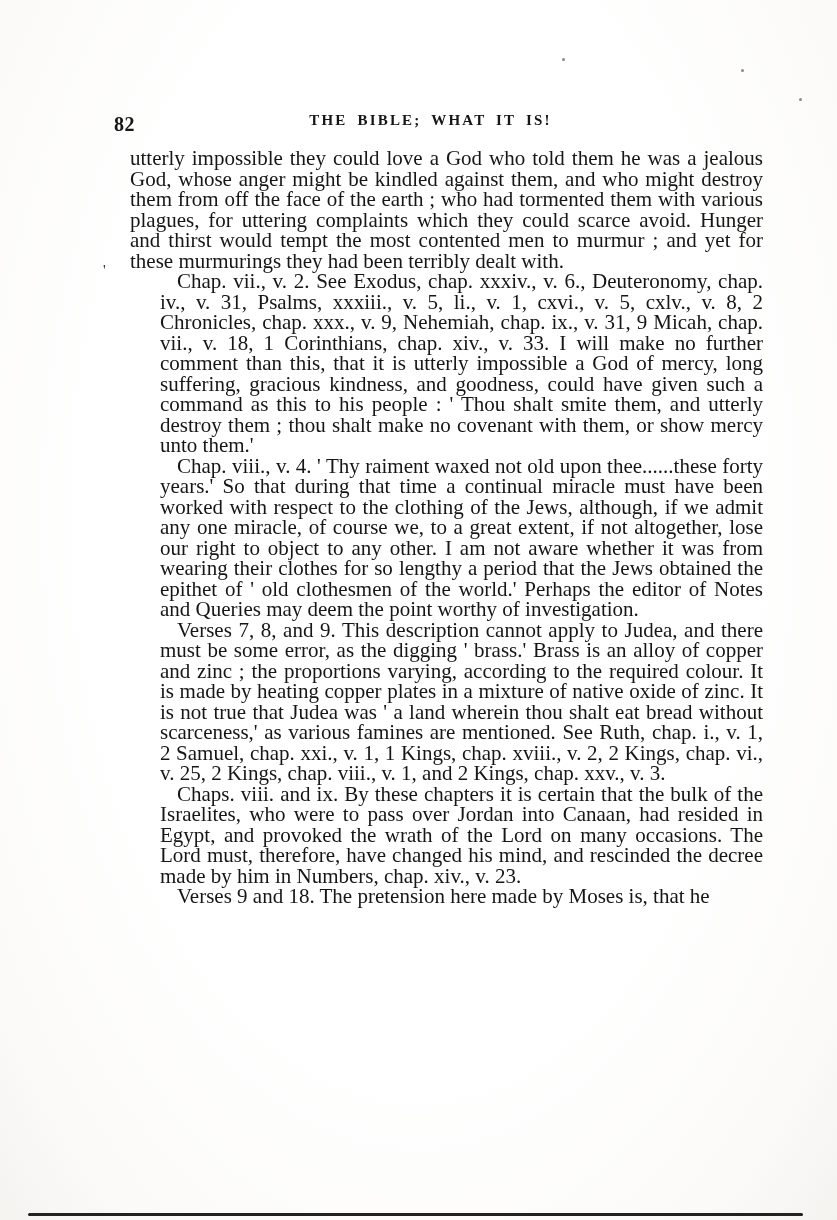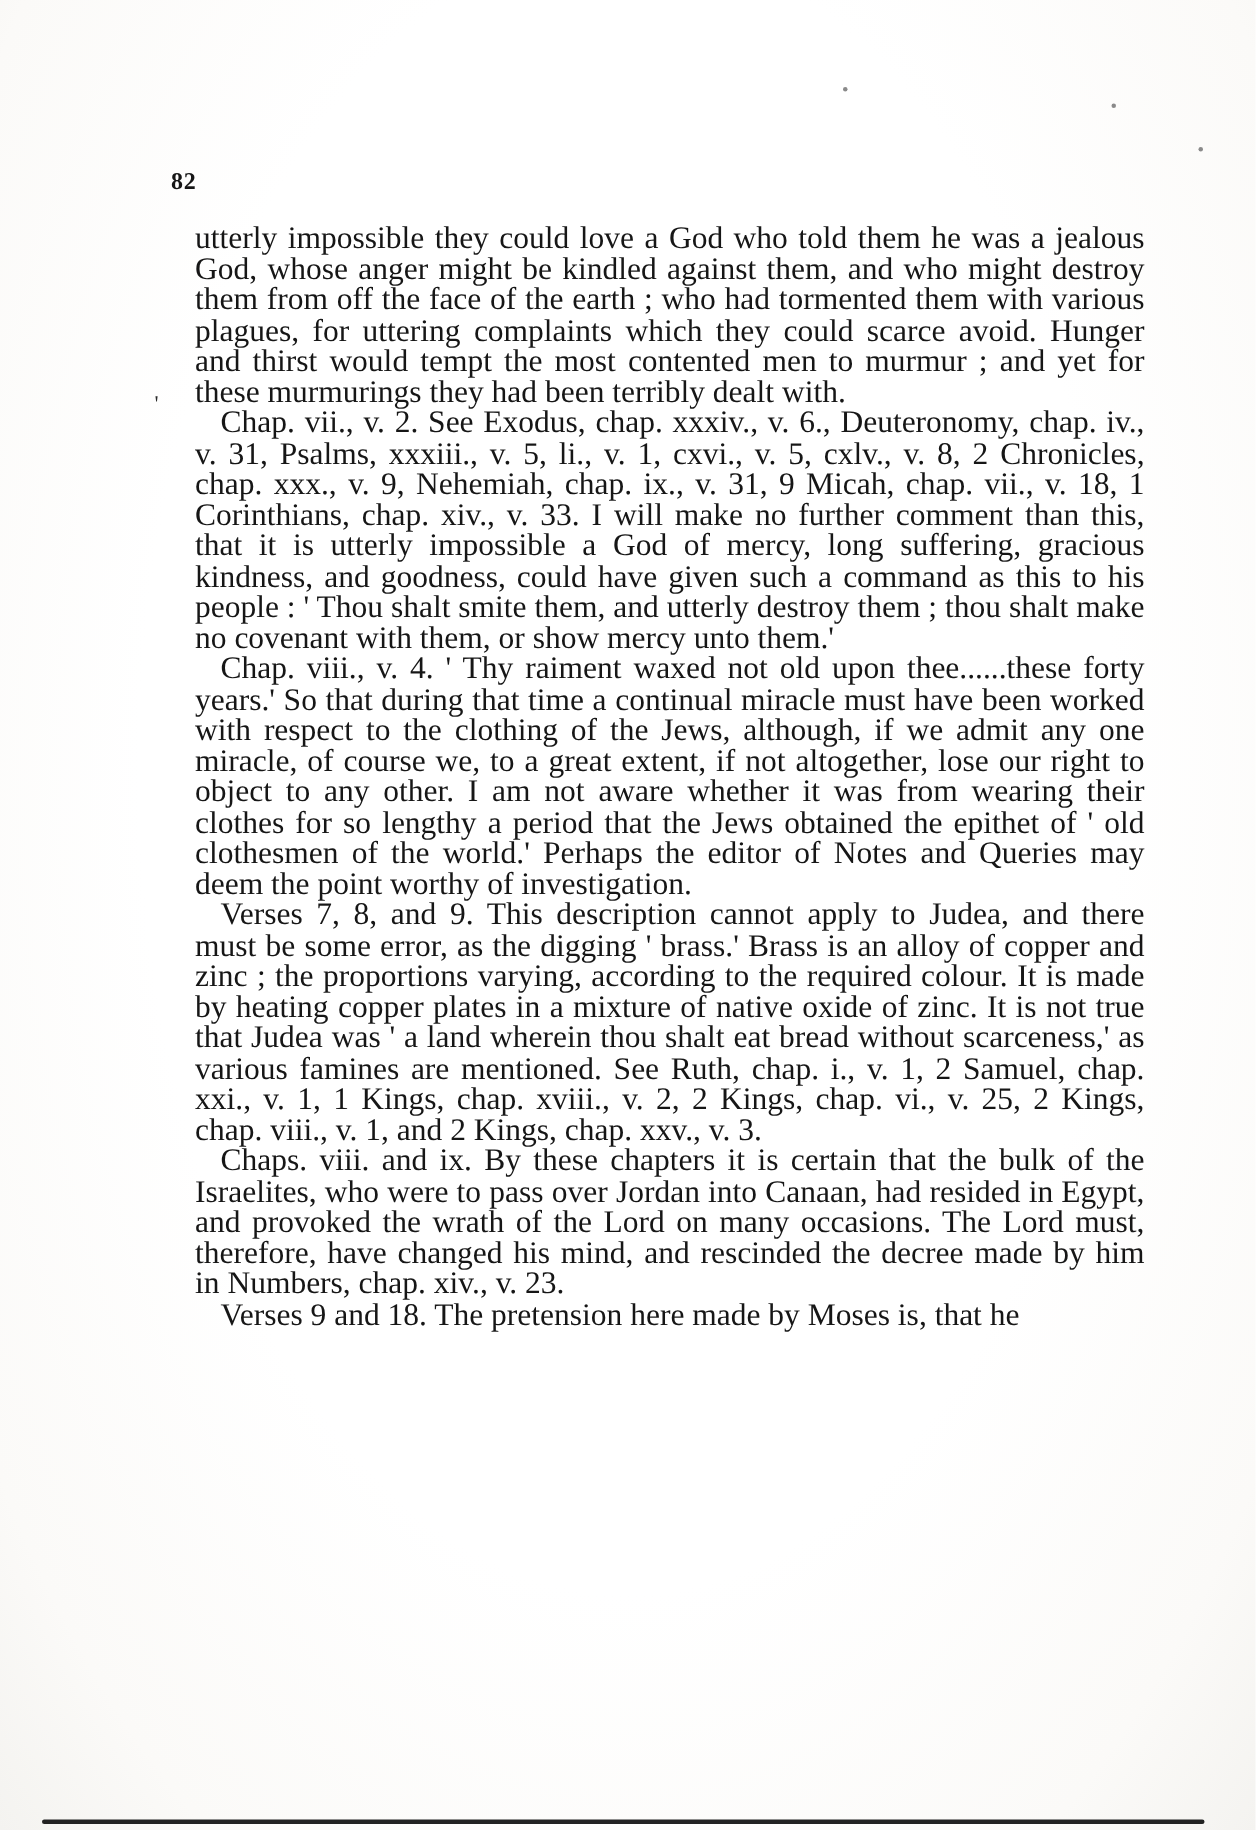--- a/index.html
+++ b/index.html
@@ -24,21 +24,21 @@
     position: absolute;
     top: 112px;
     left: 114px;
     width: 633px;
     height: 22px;
   }
   .page-number {
     position: absolute;
     left: 0;
     top: 1px;
-    font-size: 16px;
+    font-size: 20px;
     font-weight: bold;
     letter-spacing: 0.5px;
   }
   .header-title {
     position: absolute;
     left: 0;
     right: 0;
     top: 0;
     text-align: center;
     font-size: 15px;
@@ -54,20 +54,21 @@
     font-size: 21px;
     line-height: 20.5px;
     text-align: justify;
   }
   .para {
     margin: 0;
     padding: 0;
   }
   .para.indent {
     text-indent: 17px;
+    margin-left: 30px;
   }
   .italic {
   }
   .stray-mark {
     position: absolute;
     left: 103px;
     top: 262px;
     font-size: 15px;
     color: #2a2a2a;
   }
@@ -91,20 +92,21 @@
   .speck-2 { left: 741px; top: 69px; }
   .speck-3 { left: 799px; top: 98px; }
 </style>
 </head>
 <body>
 
 <div class="scan-page">
 
   <div class="running-header">
     <span class="page-number">82</span>
+    <span class="header-title">THE BIBLE; WHAT IT IS!</span>
   </div>
 
   <div class="page-body">
       <p class="para"><span class="">utterly impossible they could love a God who told them he was a jealous God, whose anger might be kindled against them, and who might destroy them from off the face of the earth ; who had tormented them with various plagues, for uttering complaints which they could scarce avoid. Hunger and thirst would tempt the most contented men to murmur ; and yet for these murmurings they had been terribly dealt with.</span></p>
       <p class="para indent"><span class="">Chap. vii., v. 2. See Exodus, chap. xxxiv., v. 6., Deuteronomy, chap. iv., v. 31, Psalms, xxxiii., v. 5, li., v. 1, cxvi., v. 5, cxlv., v. 8, 2 Chronicles, chap. xxx., v. 9, Nehemiah, chap. ix., v. 31, 9 Micah, chap. vii., v. 18, 1 Corinthians, chap. xiv., v. 33. I will make no further comment than this, that it is utterly impossible a God of mercy, long suffering, gracious kindness, and goodness, could have given such a command as this to his people : ' Thou shalt smite them, and utterly destroy them ; thou shalt make no covenant with them, or show mercy unto them.'</span></p>
       <p class="para indent"><span class="">Chap. viii., v. 4. ' Thy raiment waxed not old upon thee......these forty years.' So that during that time a continual miracle must have been worked with respect to the clothing of the Jews, although, if we admit any one miracle, of course we, to a great extent, if not altogether, lose our right to object to any other. I am not aware whether it was from wearing their clothes for so lengthy a period that the Jews obtained the epithet of ' old clothesmen of the world.' Perhaps the editor of </span><span class="italic">Notes and Queries</span><span class=""> may deem the point worthy of investigation.</span></p>
       <p class="para indent"><span class="">Verses 7, 8, and 9. This description cannot apply to Judea, and there must be some error, as the digging ' brass.' Brass is an alloy of copper and zinc ; the proportions varying, according to the required colour. It is made by heating copper plates in a mixture of native oxide of zinc. It is not true that Judea was ' a land wherein thou shalt eat bread without scarceness,' as various famines are mentioned. See Ruth, chap. i., v. 1, 2 Samuel, chap. xxi., v. 1, 1 Kings, chap. xviii., v. 2, 2 Kings, chap. vi., v. 25, 2 Kings, chap. viii., v. 1, and 2 Kings, chap. xxv., v. 3.</span></p>
       <p class="para indent"><span class="">Chaps. viii. and ix. By these chapters it is certain that the bulk of the Israelites, who were to pass over Jordan into Canaan, had resided in Egypt, and provoked the wrath of the Lord on many occasions. The Lord must, therefore, have changed his mind, and rescinded the decree made by him in Numbers, chap. xiv., v. 23.</span></p>
       <p class="para indent"><span class="">Verses 9 and 18. The pretension here made by Moses is, that he</span></p>
     </div>

